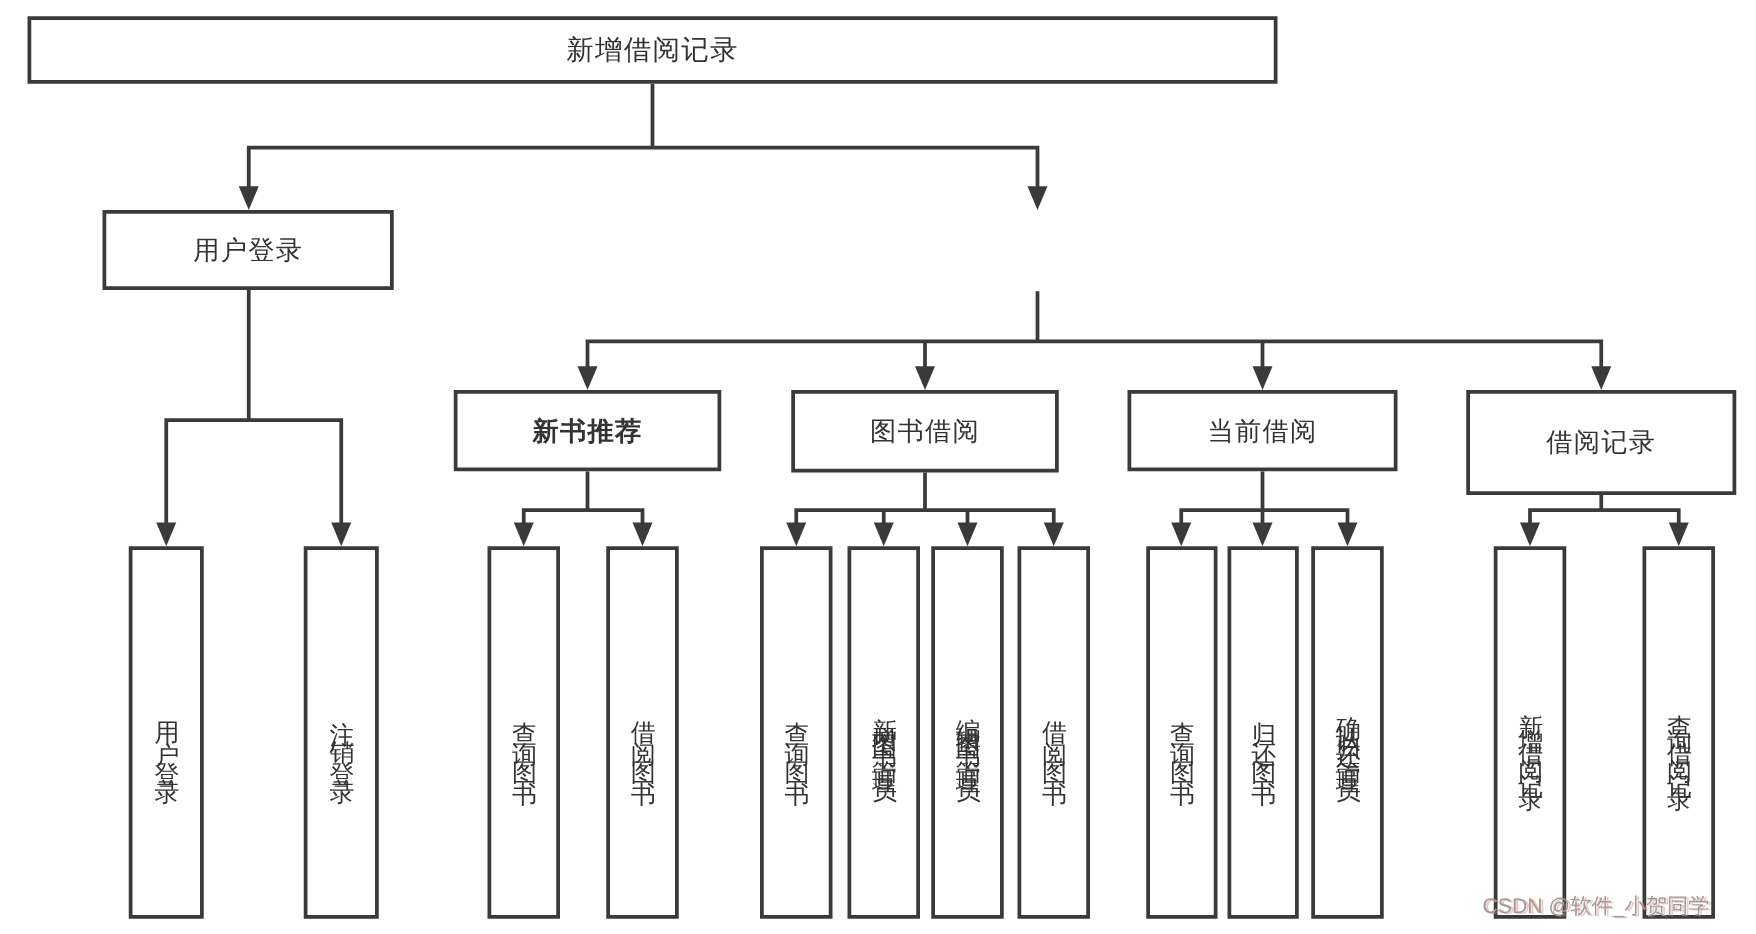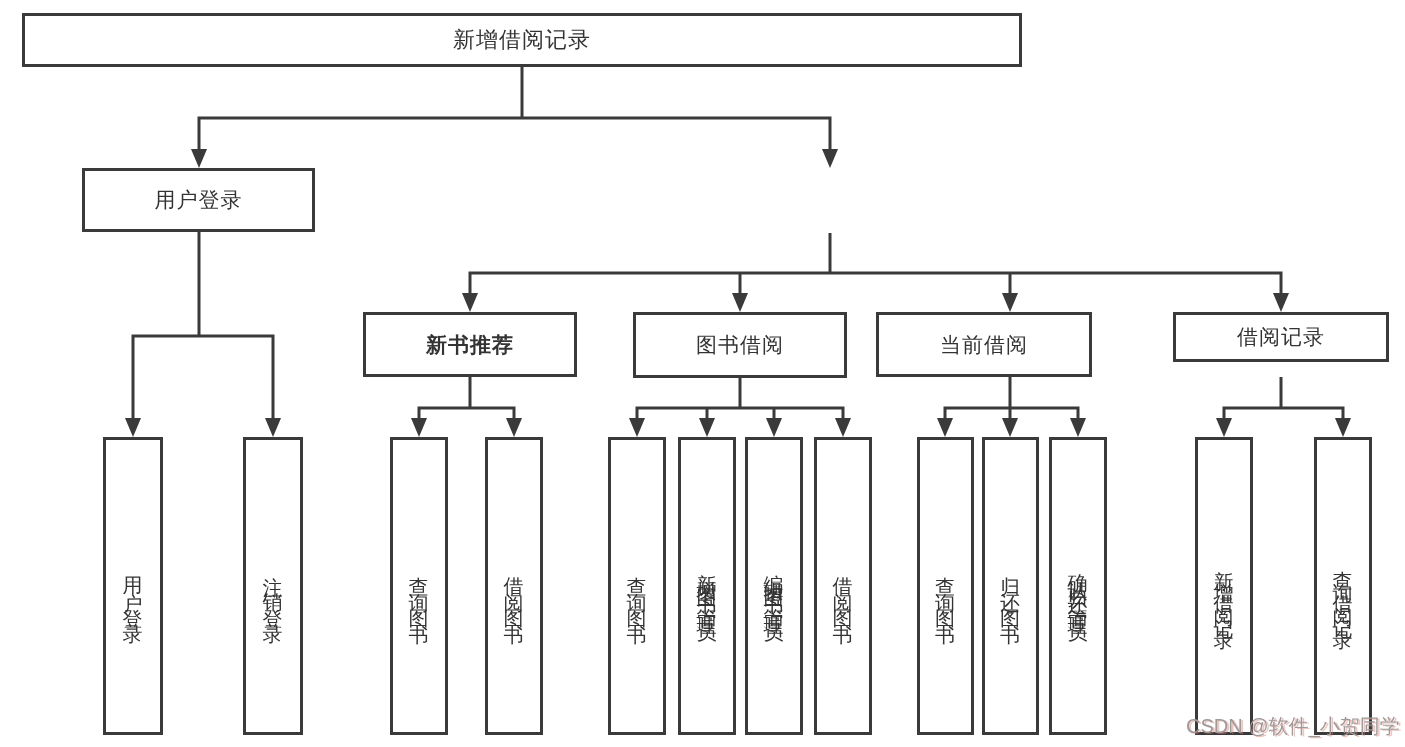--- a/index.html
+++ b/index.html
@@ -30,39 +30,39 @@
   }
   .v4{letter-spacing:16px;padding-top:14px;}
   .v6{letter-spacing:12px;padding-top:10px;}
   .v9{letter-spacing:7px;padding-top:6px;}
   
   .n-root{left:22px;top:13px;width:1000px;height:54px;}
   .n-userlogin{left:82px;top:168px;width:233px;height:64px;}
   .n-bookmgmt{left:710px;top:168px;width:240px;height:65px;}
   .n-newrec{left:363px;top:312px;width:214px;height:65px;font-weight:bold;}
   .n-bookborrow{left:633px;top:312px;width:214px;height:66px;}
-  .n-current{left:876px;top:312px;width:216px;height:65px;}
-  .n-records{left:1173px;top:312px;width:216px;height:50px;}
+  .n-current{left:902px;top:312px;width:216px;height:65px;}
+  .n-records{left:1173px;top:312px;width:216px;height:84px;}
   .lvl4{top:437px;height:298px;}
   .n-a1{left:103px;width:60px;}
   .n-a2{left:243px;width:60px;}
   .n-b1{left:390px;width:58px;}
   .n-b2{left:485px;width:58px;}
   .n-c1{left:608px;width:58px;}
   .n-c2{left:678px;width:58px;}
   .n-c3{left:745px;width:58px;}
   .n-c4{left:814px;width:58px;}
   .n-d1{left:917px;width:57px;}
   .n-d2{left:982px;width:57px;}
   .n-d3{left:1049px;width:58px;}
   .n-e1{left:1195px;width:58px;}
   .n-e2{left:1314px;width:58px;}
   .watermark{
     position:absolute;left:1186px;top:713px;
-    font-size:20px;
+    font-size:17px;
     color:#9b9b9b;
     text-shadow:2px 1px 0 rgba(224,122,110,0.45);
     white-space:nowrap;
   }
 </style>
 </head>
 <body>
 
 <div id="canvas">
 

